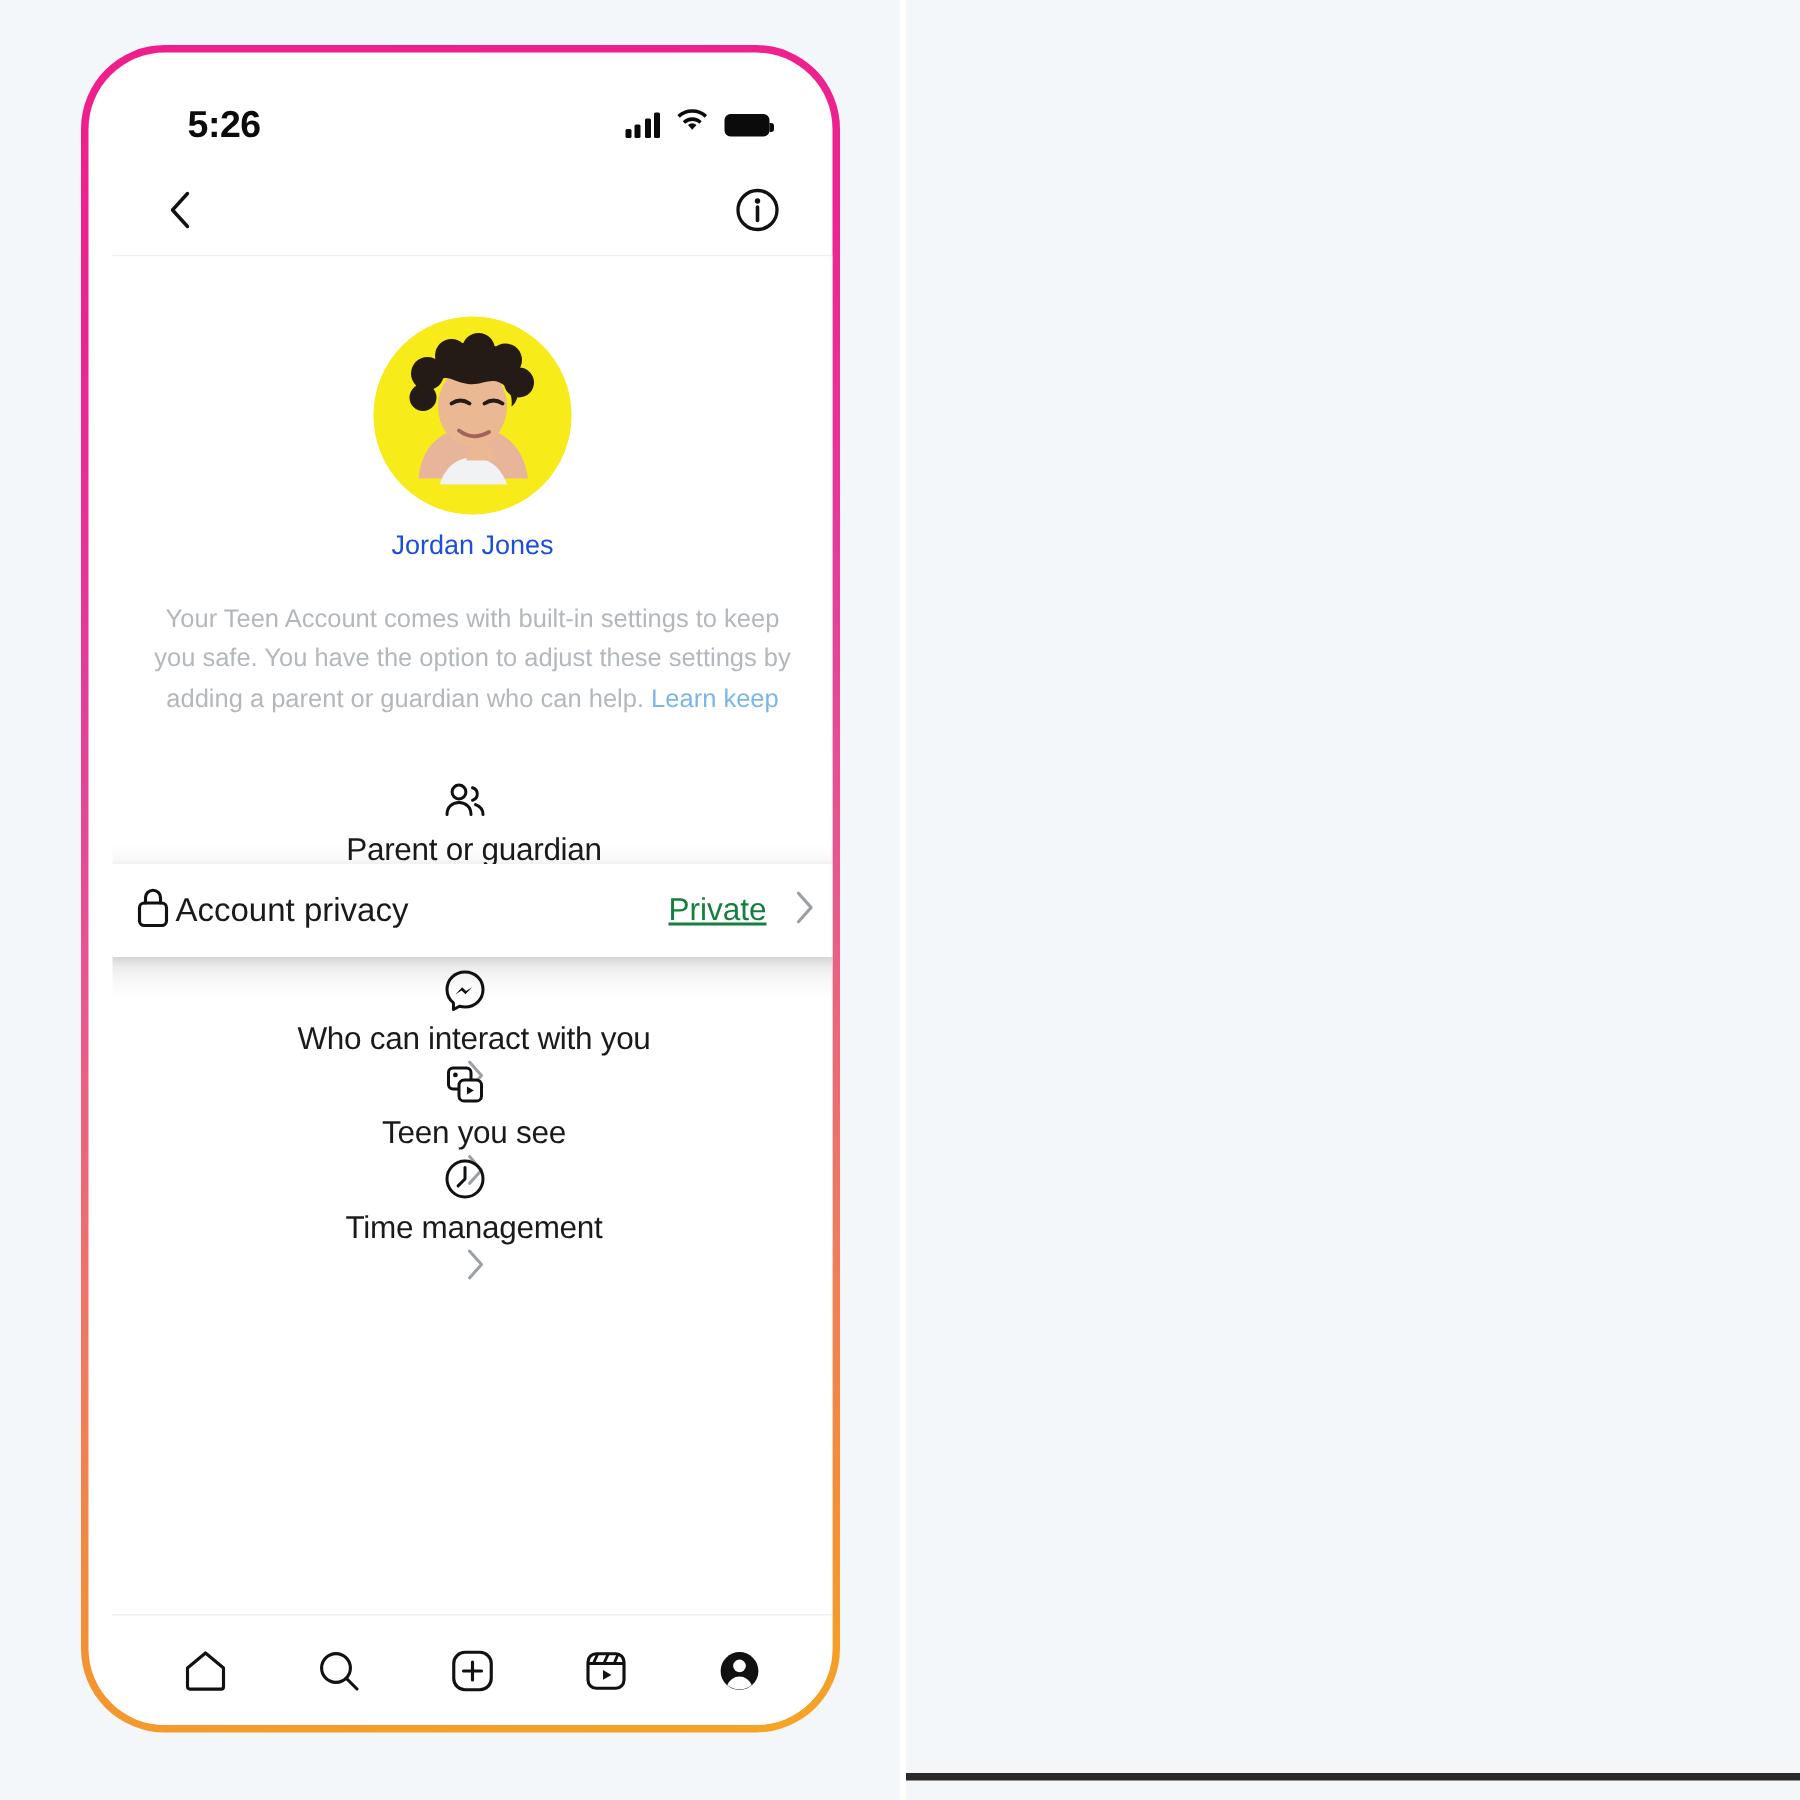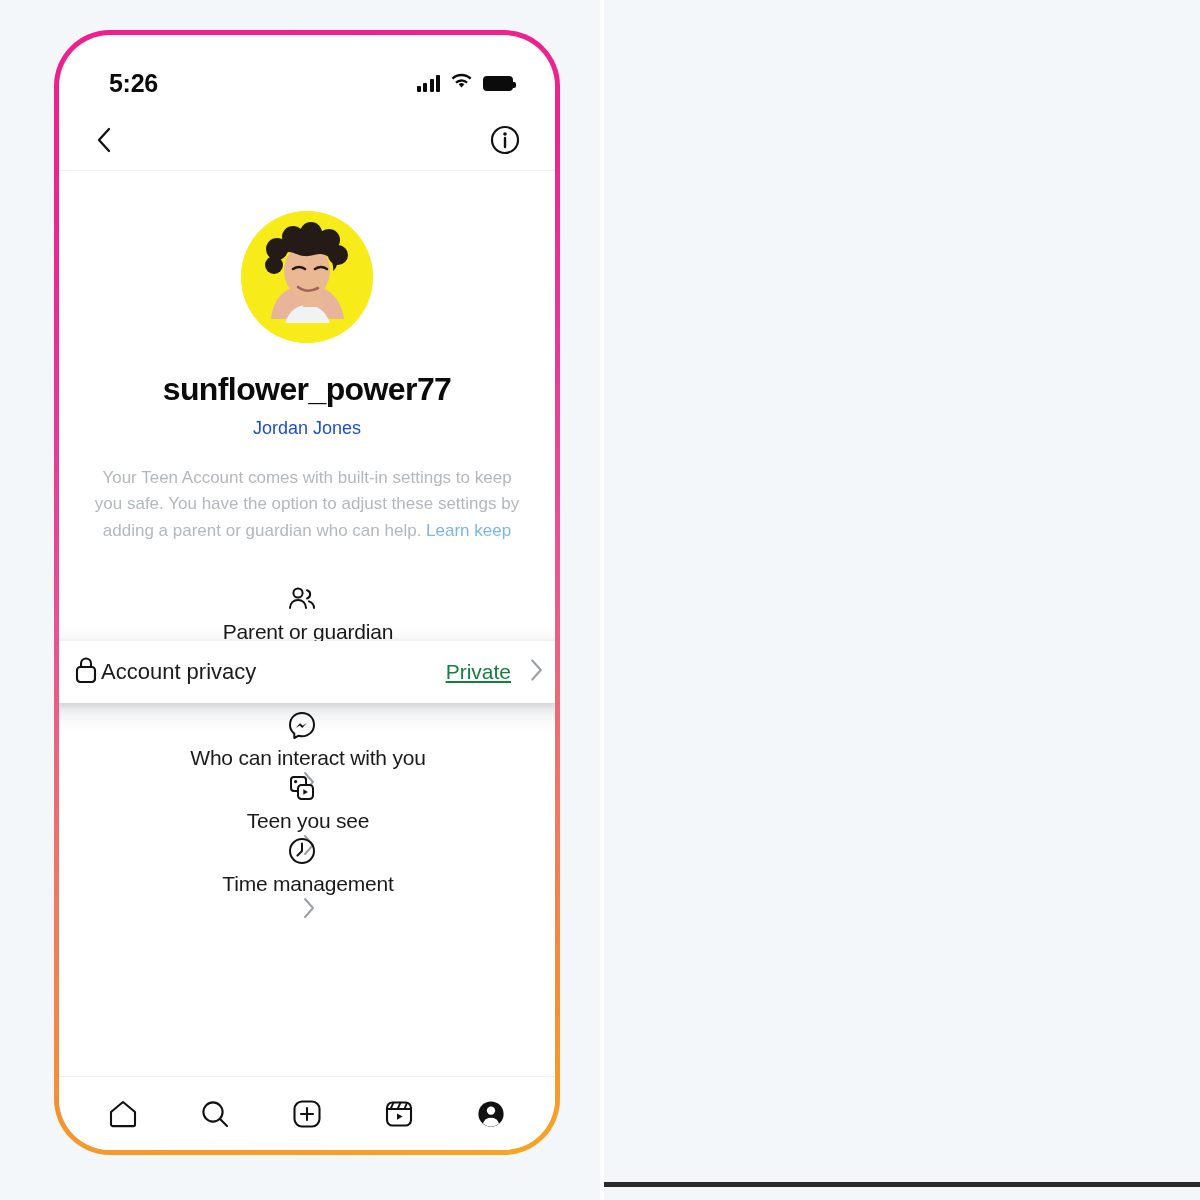--- a/index.html
+++ b/index.html
@@ -28,20 +28,21 @@
   }
   .phone-left  { left: 54px;  top: 30px; width: 506px; height: 1125px; }
   .screen {
     width: 100%; height: 100%;
     background: #fff;
     border-radius: 51px;
     overflow: hidden;
     position: relative;
     display: flex;
     flex-direction: column;
+    padding-left: 16px;
   }
 
   
   .statusbar {
     height: 74px; flex: 0 0 74px;
     display: flex; align-items: center; justify-content: space-between;
     padding: 22px 42px 0 50px;
   }
   .st-time { font-size: 25px; font-weight: 700; color: #0b0b0b; letter-spacing: -0.3px; }
   .st-icons { display: flex; align-items: center; gap: 10px; }
@@ -186,21 +187,20 @@
                   <circle cx="88" cy="29" r="11" fill="#241b17"></circle>
                   <circle cx="97" cy="44" r="10" fill="#241b17"></circle>
                   <circle cx="33" cy="54" r="9" fill="#241b17"></circle>
                   <path d="M52 58q6-4 12 0" stroke="#241b17" stroke-width="2.6" fill="none" stroke-linecap="round"></path>
                   <path d="M74 58q6-4 12 0" stroke="#241b17" stroke-width="2.6" fill="none" stroke-linecap="round"></path>
                   <path d="M57 76q9 7 20 1" stroke="#a4635a" stroke-width="2.6" fill="none" stroke-linecap="round"></path>
                   <path d="M62 96c0-7 5-11 10-11 6 0 10 4 10 11z" fill="#eab893"></path>
                 </g>
               </svg>
             </div>
-            <div class="username">sunflower_power77</div>
             <div class="fullname">Jordan Jones</div>
             <div class="blurb"><span>Your Teen Account comes with built-in settings to keep you safe. You have the option to adjust these settings by adding a parent or guardian who can help. </span><a href="#">Learn keep</a></div>
           </div>
 
           <div class="rows">
 
             <div class="row">
               <span class="ric">
                 <svg width="30" height="30" viewBox="0 0 30 30">
                     <circle cx="11" cy="9" r="4.6" stroke="#111" stroke-width="2" fill="none"></circle>

